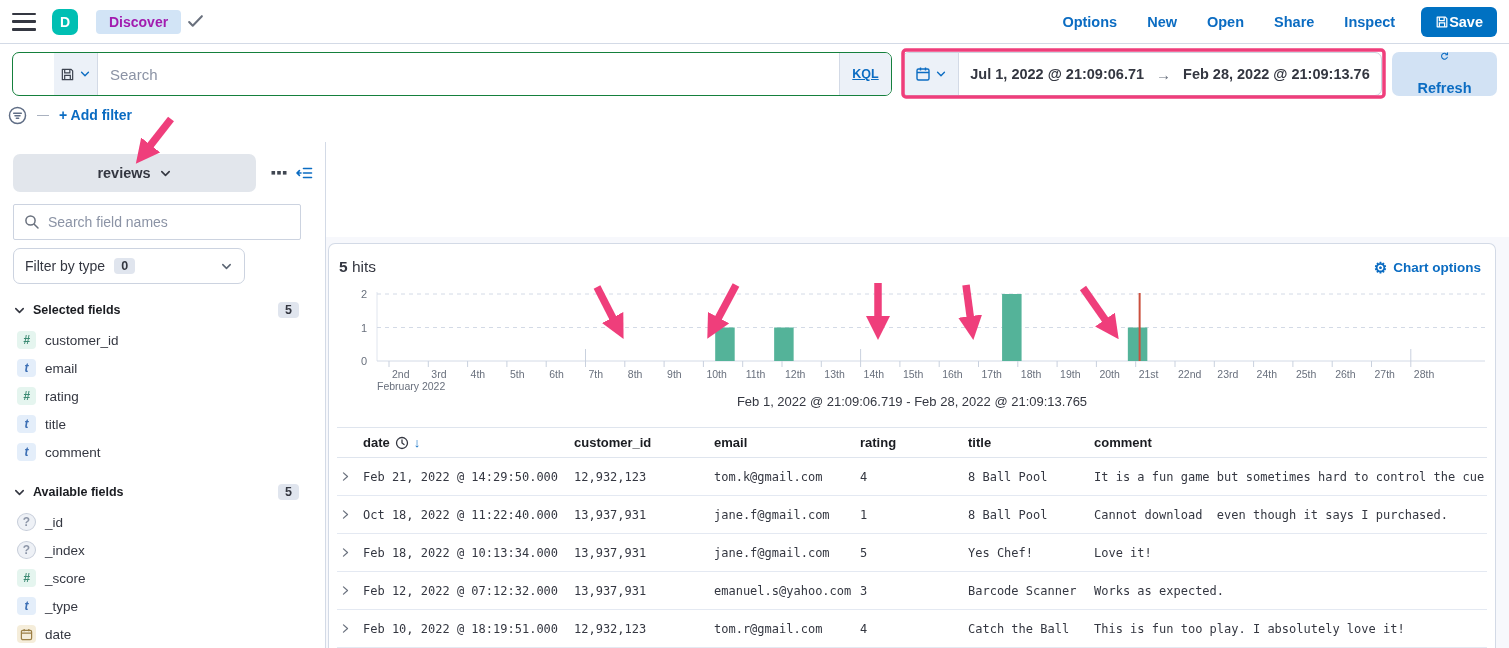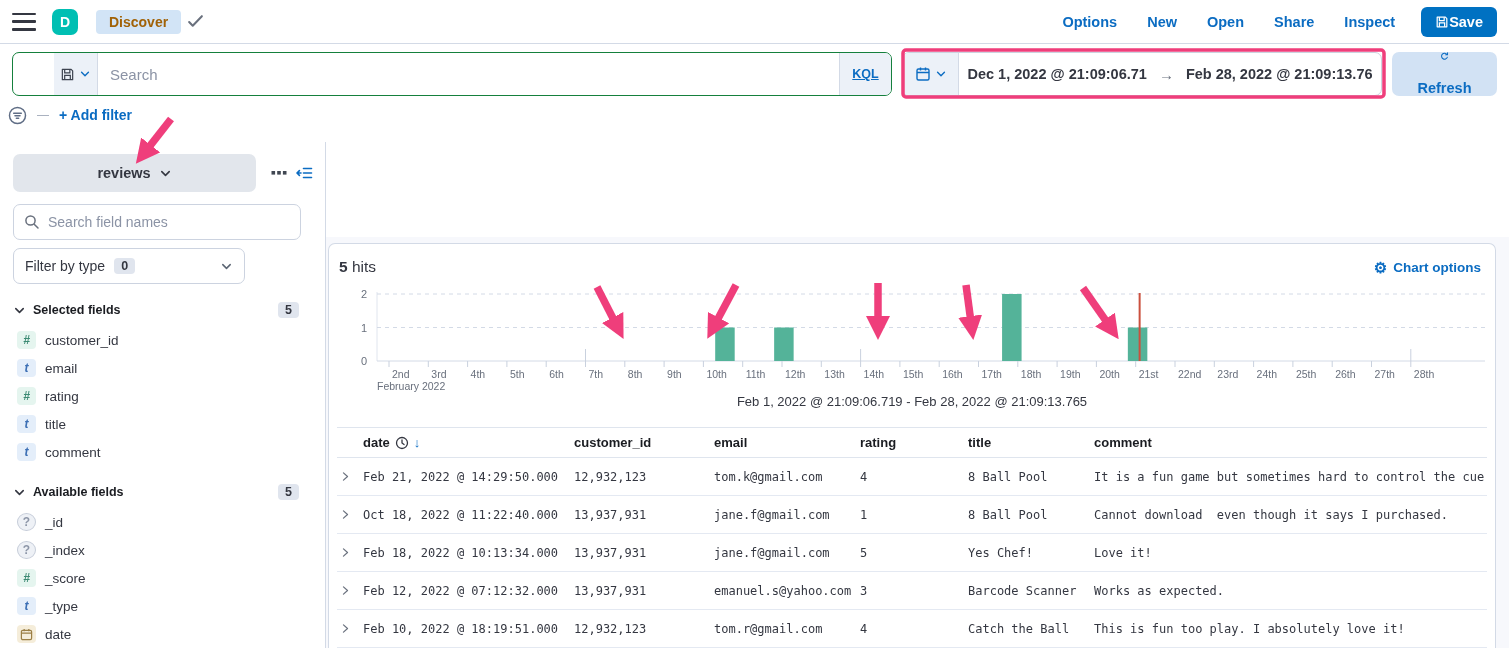--- a/index.html
+++ b/index.html
@@ -8,21 +8,21 @@
   button { background:none; border:none; font-family:inherit; cursor:pointer; color:inherit; }
   a { cursor:pointer; text-decoration:none; }
 
   
   .topbar { height:44px; display:flex; align-items:center; padding:0 12px;
     border-bottom:1px solid #d3dae6; background:#fff; position:relative; z-index:2; }
   .hamburger { width:24px; height:18px; display:flex; flex-direction:column; justify-content:space-between; margin-right:16px; }
   .hamburger span { display:block; height:2.6px; background:#343741; border-radius:1px; }
   .applogo { width:26px; height:26px; border-radius:7px; background:#00bfb3; color:#fff;
     font-weight:700; font-size:14px; display:flex; align-items:center; justify-content:center; margin-right:18px; }
-  .crumb { background:#d2e4f6; color:#a16207; font-weight:600; font-size:14px;
+  .crumb { background:#d2e4f6; color:#a21caf; font-weight:600; font-size:14px;
     padding:4px 13px; border-radius:4px; margin-right:6px; }
   .topspacer { flex:1; }
   .topnav { display:flex; align-items:center; gap:30px; margin-right:26px; }
   .navlink { color:#0b6cc2; font-weight:600; font-size:14.5px; }
   .savebtn { background:#0071c2; color:#fff; font-weight:600; font-size:14.5px;
     border-radius:6px; height:30px; padding:0 14px; display:flex; align-items:center; gap:0; }
 
   
   .querybar { display:flex; align-items:stretch; gap:10px; margin:8px 12px 0; height:44px; }
   .searchwrap { flex:1; display:flex; align-items:stretch; border:1px solid #15803d;
@@ -49,21 +49,21 @@
   
   .content { display:flex; height:514px;align-items:flex-end; }
   .sidebar { width:326px; border-right:1px solid #d3dae6; padding:12px 12px 0 13px; background:#fff; flex:none; }
   .idxrow { display:flex; align-items:center; }
   .idxbtn { width:255px; height:38px; background:#e2e6ec; border-radius:7px; display:flex;
     align-items:center; justify-content:center; gap:8px; font-weight:700; font-size:14.5px; color:#343741; }
   .dotsbtn { margin-left:15px; display:flex; align-items:center; }
   .collapsebtn { margin-left:9px; display:flex; align-items:center; }
   .fieldsearch { position:relative; margin-top:12px; }
   .fieldsearch svg { position:absolute; left:11px; top:10px; }
-  .fieldsearch input { width:288px; height:36px; border:1px solid #ccd3e0; border-radius:7px;
+  .fieldsearch input { width:288px; height:36px; border:1px solid #ccd3e0; border-radius:2px;
     padding:0 10px 0 34px; font-size:14px; outline:none; color:#343741; }
   .fieldsearch input::placeholder { color:#8b93a5; }
   .typefilter { margin-top:8px; width:232px; height:36px; border:1px solid #ccd3e0; border-radius:7px;
     display:flex; align-items:center; padding:0 11px; gap:9px; font-size:14px; color:#343741; background:#fff; }
   .typefilter .chevend { margin-left:auto; color:#5a6472; display:flex; }
   .cntbadge { background:#e0e5ee; border-radius:4px; padding:1px 7px; font-size:12.5px; font-weight:600; color:#343741; }
   .sechead { margin-top:18px; display:flex; align-items:center; gap:7px; width:100%; text-align:left; }
   .sechead .sectitle { font-weight:700; font-size:12.5px; color:#1a1c21; }
   .sechead .cntbadge { margin-left:auto; margin-right:14px; }
   .fieldlist { padding-top:8px; }
@@ -149,21 +149,21 @@
     <button class="seg calseg">
       <svg width="16" height="16" viewBox="0 0 16 16">
         <rect x="2" y="3" width="12" height="11" rx="1.5" fill="none" stroke="#0b6cc2" stroke-width="1.4"></rect>
         <path d="M2 6.5h12M5.5 1.5v3M10.5 1.5v3" stroke="#0b6cc2" stroke-width="1.4"></path>
       </svg>
       <svg width="12" height="12" viewBox="0 0 14 14">
         <path d="M3 5l4 4 4-4" stroke="#0b6cc2" stroke-width="1.6" fill="none" stroke-linecap="round" stroke-linejoin="round"></path>
       </svg>
     </button>
     <div class="datetexts">
-      <button class="datetext">Dec 1, 2022 @ 21:09:06.71</button>
+      <button class="datetext">Jul 1, 2022 @ 21:09:06.71</button>
       <span class="datearrow">→</span>
       <button class="datetext">Feb 28, 2022 @ 21:09:13.76</button>
     </div>
   </div>
   <button class="refreshbtn">
     <svg width="15" height="15" viewBox="0 0 16 16">
       <path d="M13.1 9.2A5.3 5.3 0 1 1 12.4 4.4" fill="none" stroke="#0b6cc2" stroke-width="1.8" stroke-linecap="round"></path>
       <path d="M13.4 1.3v3.4H10" fill="none" stroke="#0b6cc2" stroke-width="1.8" stroke-linecap="round" stroke-linejoin="round"></path>
     </svg>
     <span>Refresh</span>

